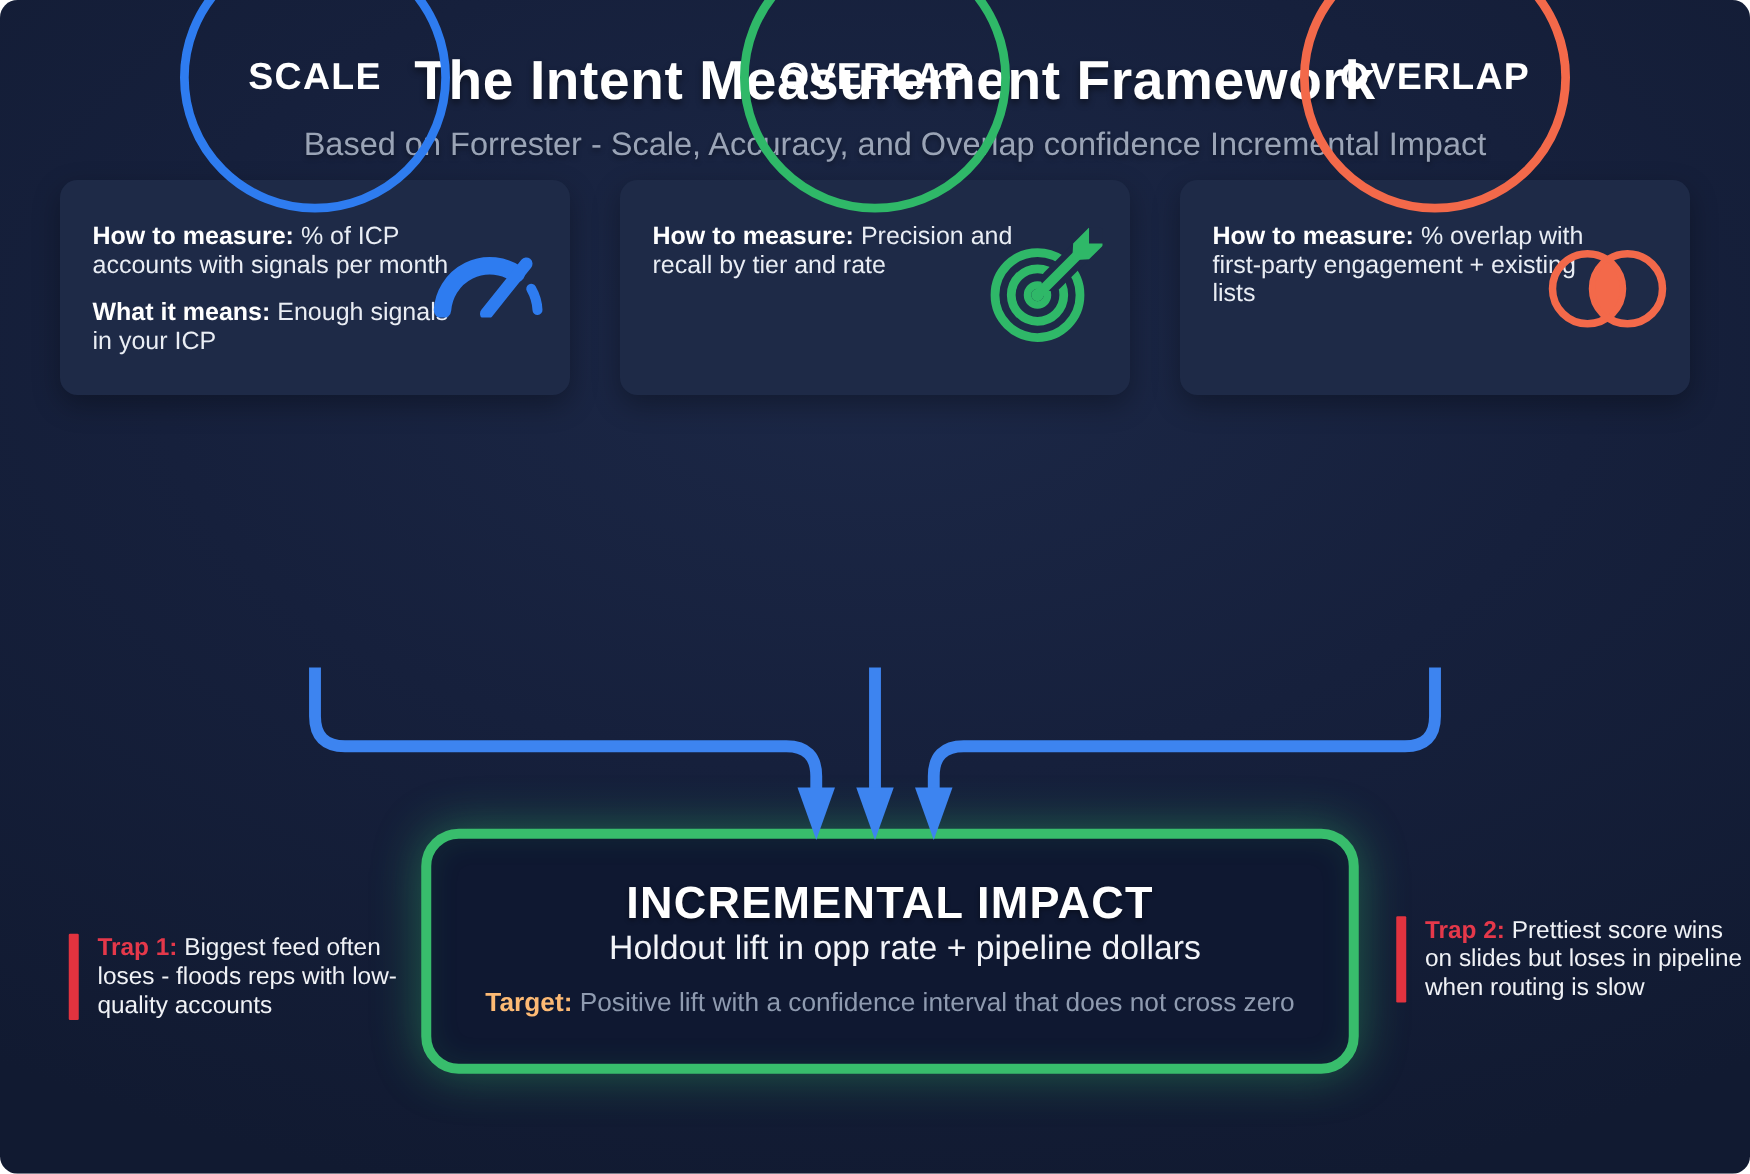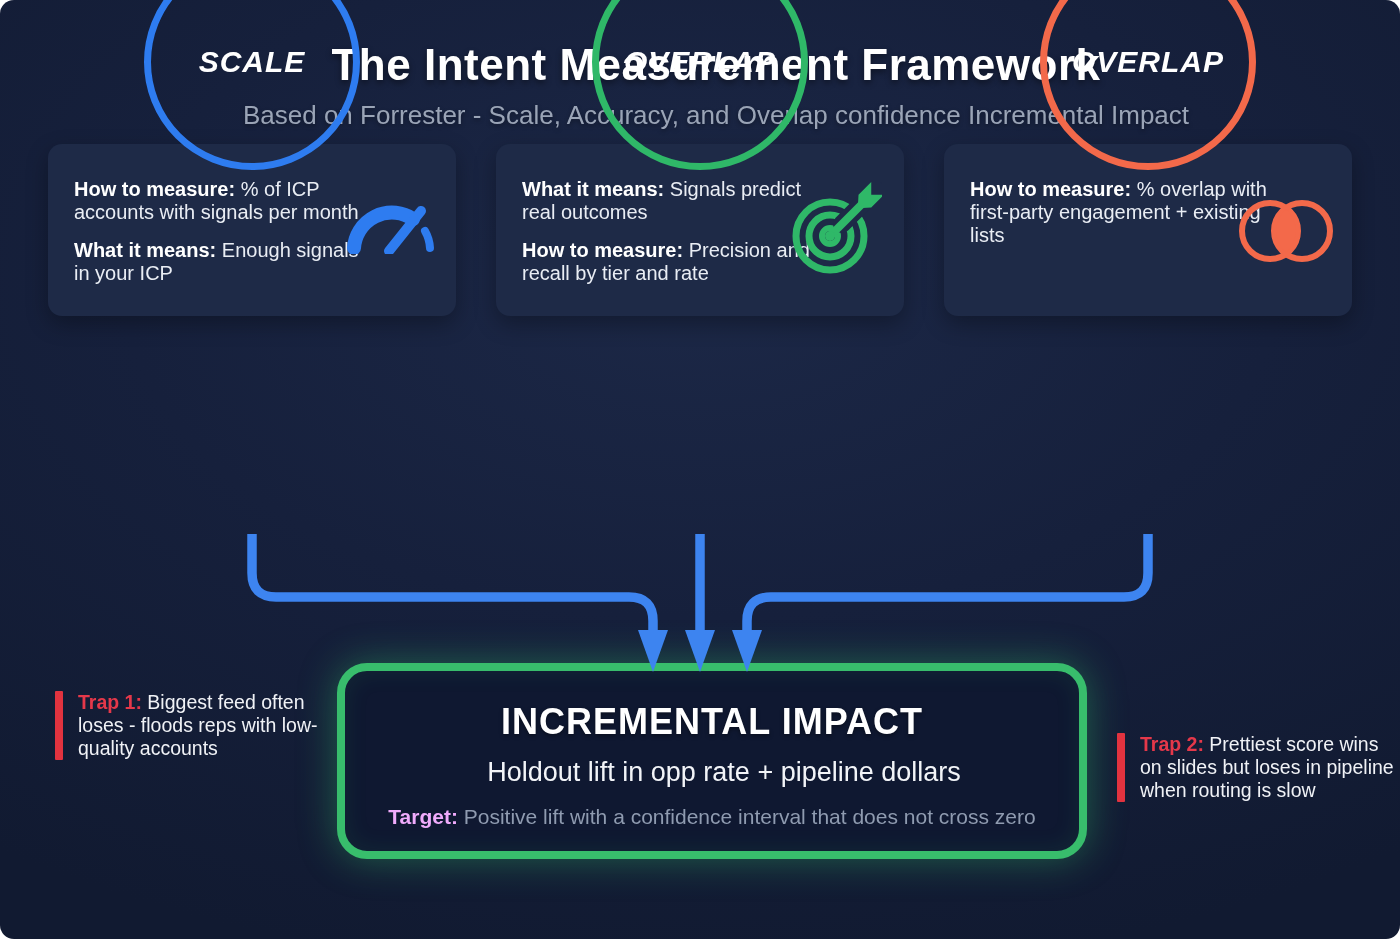--- a/index.html
+++ b/index.html
@@ -15,43 +15,43 @@
   .hdr h1{margin:0;font-size:44px;font-weight:800;color:#ffffff;letter-spacing:.5px;
           text-shadow:0 3px 6px rgba(0,0,0,.45);}
   .hdr .sub{margin-top:10px;font-size:26px;color:#9aa4b6;font-weight:400;
             text-shadow:0 2px 4px rgba(0,0,0,.35);}
   
   .pillar{position:absolute;top:172px;width:408px;}
   .pillar.p0{left:48px;} .pillar.p1{left:496px;} .pillar.p2{left:944px;}
   .circle{position:relative;z-index:3;width:202px;height:202px;margin:0 auto;
           border-radius:50%;border:7px solid;display:flex;align-items:center;justify-content:center;}
   .p0 .circle{border-color:#2e7cf0;} .p1 .circle{border-color:#2fb868;} .p2 .circle{border-color:#f3694a;}
-  .circle .lbl{font-size:30px;font-weight:700;color:#ffffff;letter-spacing:1px;font-style:italic;}
+  .circle .lbl{font-size:30px;font-weight:700;color:#ffffff;letter-spacing:1px;}
   .card{position:relative;z-index:2;margin-top:-28px;height:172px;border-radius:14px;
         background:#1e2a47;box-shadow:0 8px 22px rgba(0,0,0,.30);
         padding:34px 0 0 26px;box-sizing:border-box;}
   .card p{margin:0 0 15px 0;font-size:20px;line-height:23px;width:300px;color:#e9edf4;}
   .card b{color:#ffffff;font-weight:700;}
   .cicon{position:absolute;}
   .p0 .cicon{right:16px;top:42px;} .p1 .cicon{right:22px;top:38px;} .p2 .cicon{right:14px;top:52px;}
   
   .flow{position:absolute;left:0;top:0;width:1400px;height:939px;z-index:5;pointer-events:none;}
   
   .impact{position:absolute;left:337px;top:663px;width:750px;height:196px;box-sizing:border-box;
           z-index:4;border:8px solid #38bd6c;border-radius:30px;background:#0f1831;
           box-shadow:0 0 38px rgba(52,199,108,.40), inset 0 0 24px rgba(52,199,108,.10);
           text-align:center;}
   .impact h2{margin:30px 0 0 0;font-size:36px;font-weight:800;color:#ffffff;letter-spacing:1px;
              text-shadow:0 2px 4px rgba(0,0,0,.4);}
-  .impact .line2{margin-top:14px;font-size:27px;color:#f2f4f8;padding-left:24px;}
+  .impact .line2{font-size:27px;color:#f2f4f8;padding-left:24px;}
   .impact .line3{margin-top:17px;font-size:21px;color:#8f9bb0;}
-  .impact .line3 b{color:#f0abfc;font-weight:700;}
+  .impact .line3 b{color:#fdba74;font-weight:700;}
   
   .trap{position:absolute;display:flex;gap:15px;z-index:4;}
-  .trap-1{left:55px;top:691px;width:268px;}
+  .trap-1{left:55px;top:747px;width:268px;}
   .trap-2{left:1105px;top:733px;width:288px;margin-left:12px;}
   .trap .bar{width:8px;background:#e2333f;border-radius:1px;flex:0 0 8px;}
   .trap .txt{font-size:19.5px;line-height:23px;color:#f0f2f6;}
   .trap .txt b{color:#e5384a;font-weight:700;}
 </style>
 </head>
 <body>
 
 <div class="canvas">
 
@@ -72,21 +72,20 @@
         </svg>
       </span>
     </div>
     <div class="circle" style="margin-top:-362px;">
       <span class="lbl">SCALE</span>
     </div>
   </div>
 
   <div class="pillar p1">
     <div class="card">
-      <p><b>What it means:</b> <span>Signals predict real outcomes</span></p>
       <p><b>How to measure:</b> <span>Precision and recall by tier and rate</span></p>
       <span class="cicon">
         <svg width="92" height="94" viewBox="0 0 92 94">
           <circle cx="40" cy="54" r="34" fill="none" stroke="#2fb868" stroke-width="7"></circle>
           <circle cx="40" cy="54" r="21" fill="none" stroke="#2fb868" stroke-width="7"></circle>
           <circle cx="40" cy="54" r="8" fill="none" stroke="#2fb868" stroke-width="6"></circle>
           <line x1="52" y1="42" x2="86" y2="8" stroke="#1e2a47" stroke-width="18" stroke-linecap="round"></line>
           <line x1="40" y1="54" x2="76" y2="18" stroke="#2fb868" stroke-width="8" stroke-linecap="round"></line>
           <circle cx="40" cy="54" r="5" fill="#2fb868"></circle>
           <g transform="translate(77,17) rotate(-45)">

